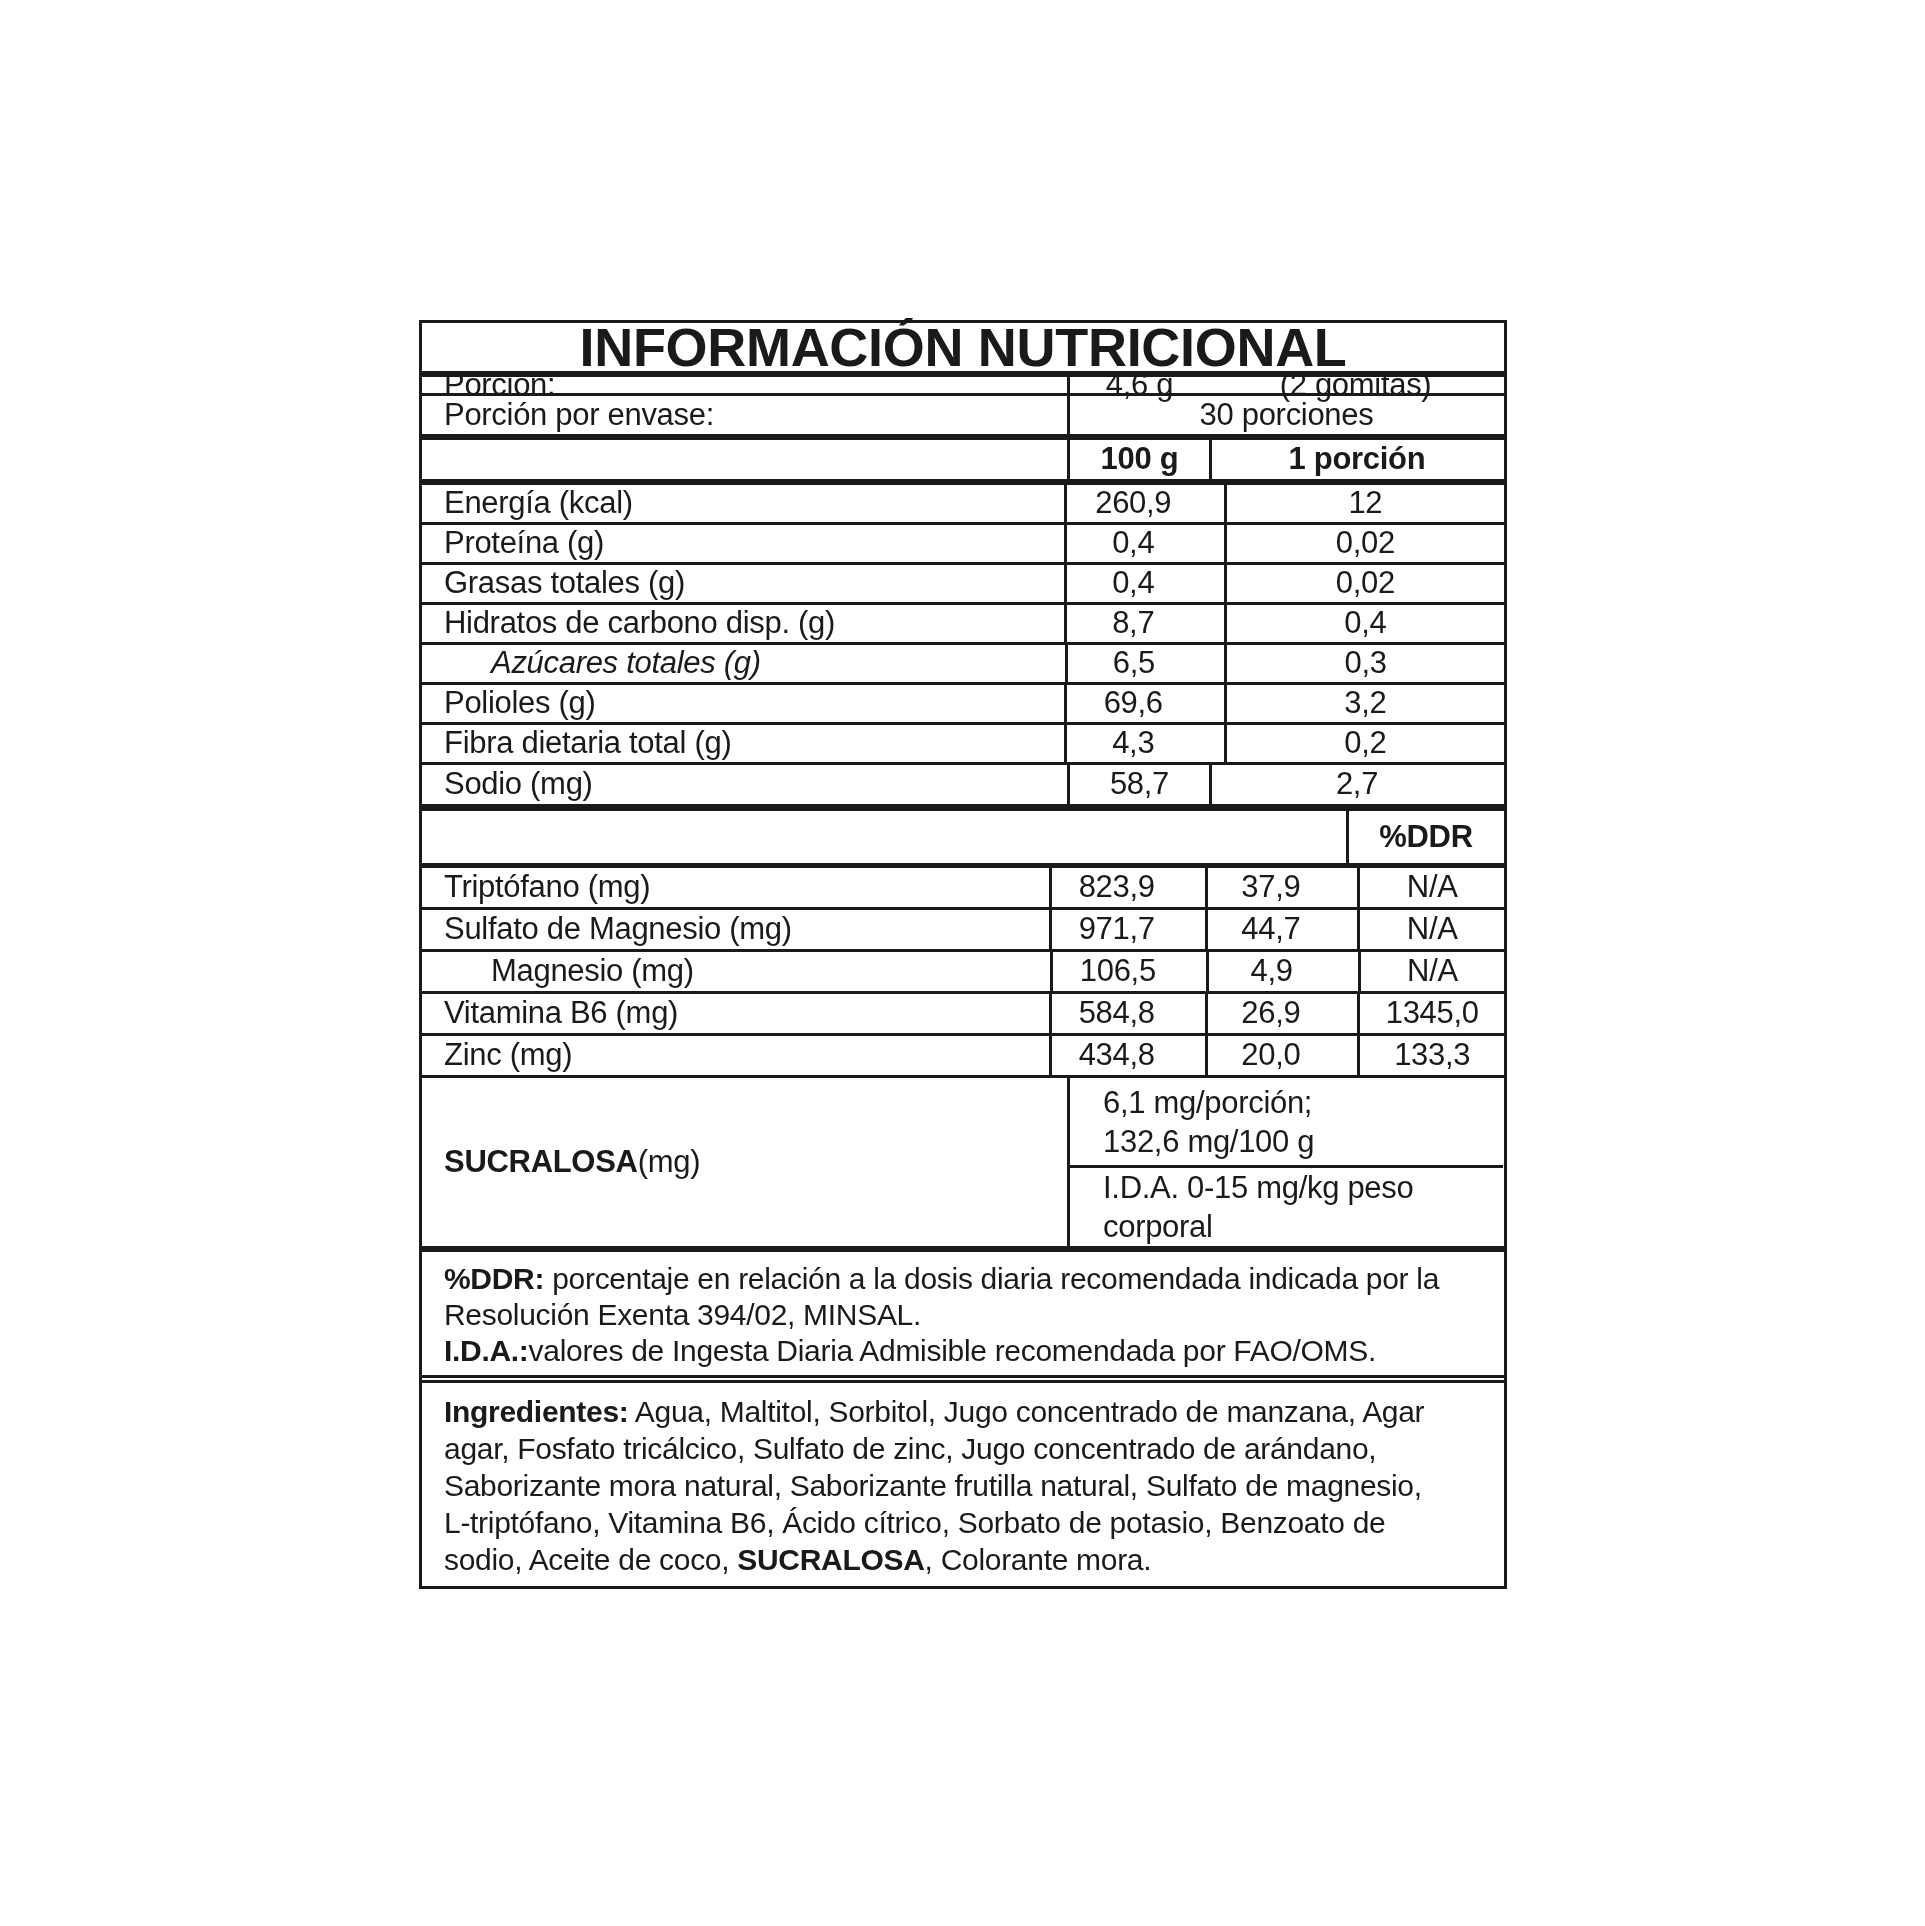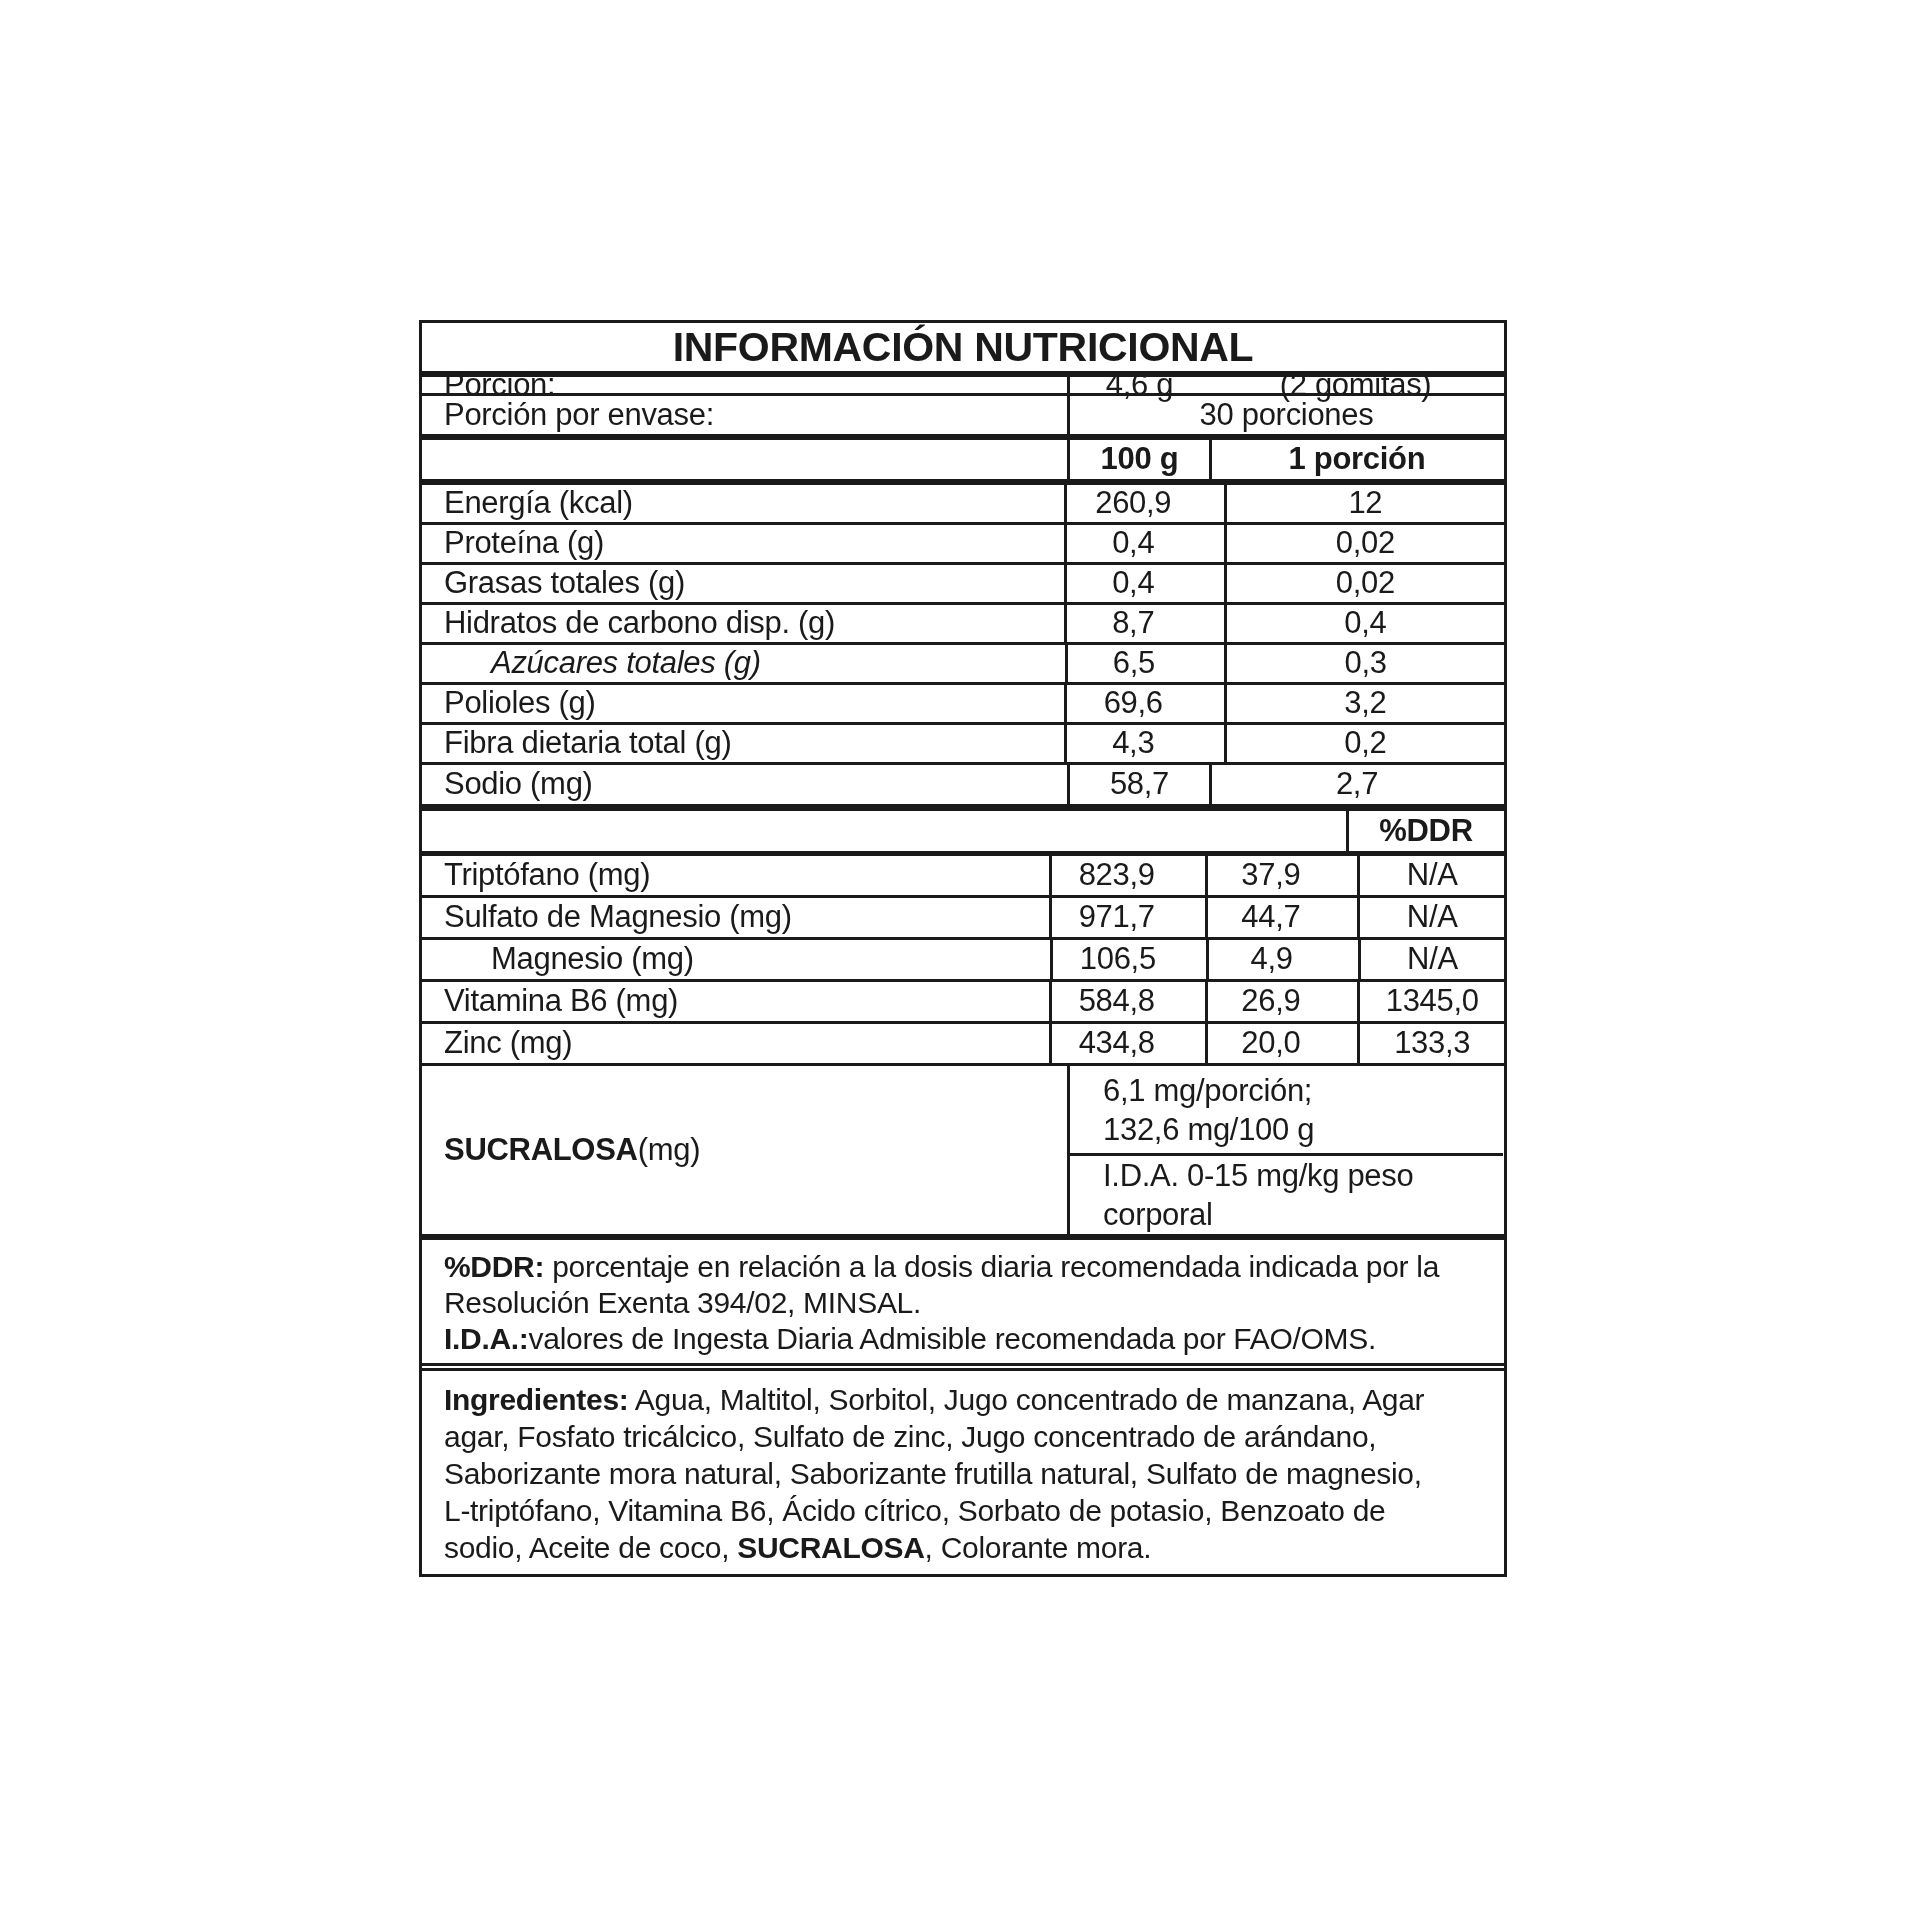--- a/index.html
+++ b/index.html
@@ -45,27 +45,27 @@
   .c{justify-content:center;text-align:center;}
   .bl{border-left:3.1px solid #1a1a1a;}
   .w100g{width:142px;}
   .wport{width:293px;}
   .wp2{width:137px;}
   .wddr{width:157px;}
   .wddrleft{width:924px;}
   .wsucr{width:436px;}
   .b{font-weight:bold;}
   .title-row{height:54px;justify-content:center;align-items:center;display:flex;}
-  .title-text{font-size:41px;font-weight:bold;letter-spacing:-0.3px;}
+  .title-text{font-size:54px;font-weight:bold;letter-spacing:-0.3px;}
   .h49{height:19px;}
   .h62{height:44px;}
   .h63{height:45px;}
   .h59{height:40px;}
   .hsod{height:46px;}
-  .hddr{height:45px;}
+  .hddr{height:57px;}
   .hmin{height:42px;}
   .hsucr{height:174px;}
   .sucr-right{flex-direction:column;align-items:stretch;padding:0;}
   .sucr-sub{
     display:flex;align-items:center;
     padding-left:33px;
     font-size:31px;line-height:39px;
     white-space:pre-line;
     box-sizing:border-box;
   }

